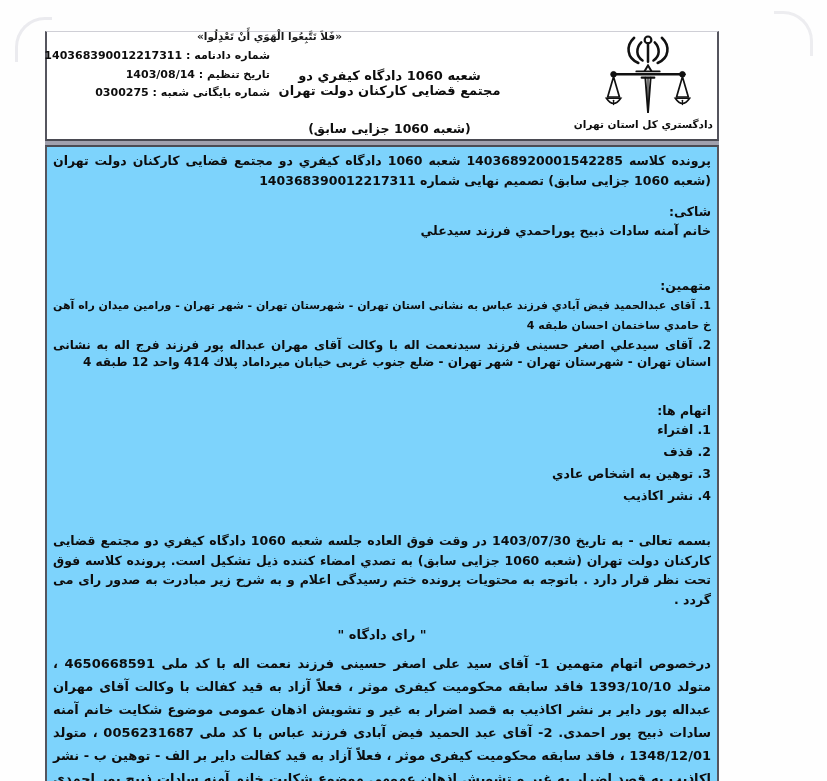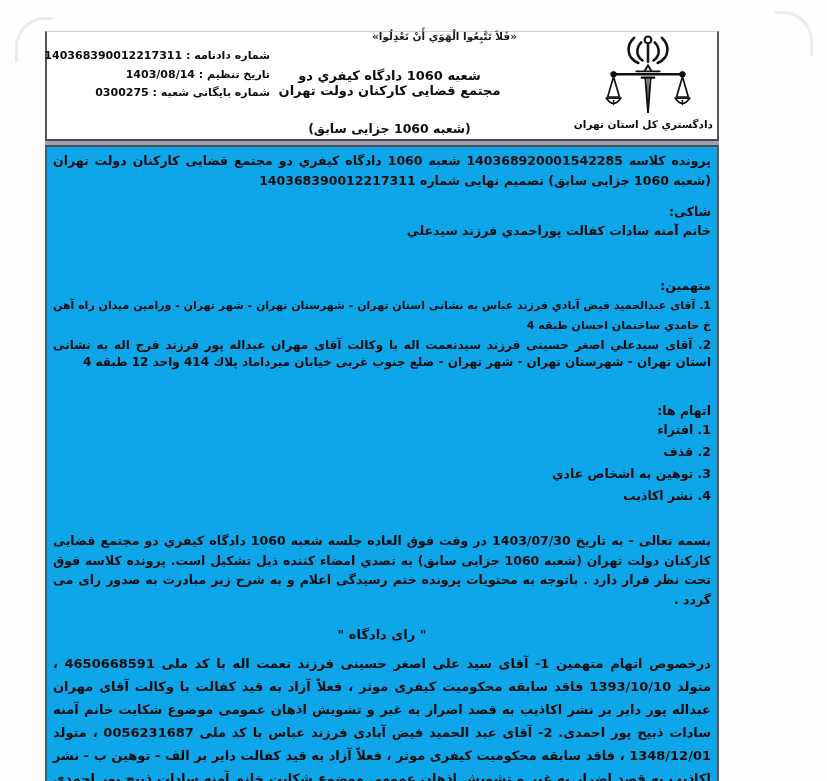--- a/index.html
+++ b/index.html
@@ -15,26 +15,26 @@
 
   .doc{position:absolute;left:45px;top:31px;width:674px;direction:rtl;}
   .header-box{
     position:relative;height:110px;background:#fff;
     border-left:2px solid #55555e;border-right:2px solid #55555e;
     border-top:1px solid #cfcfd6;border-bottom:2px solid #4a4a52;
     box-sizing:border-box;
   }
   .sep-band{height:4px;background:#a0a0ad;}
   .body-box{
-    position:relative;height:636px;background:#0ea5e9;
+    position:relative;height:636px;background:#7dd3fc;
     border-left:2px solid #55555e;border-right:2px solid #55555e;
     border-top:2px solid #4a4a52;box-sizing:border-box;
   }
   .quote{
-    position:absolute;top:-2px;right:200px;left:150px;text-align:right;
+    position:absolute;top:-2px;right:200px;left:150px;text-align:left;
     font-size:10.5px;font-weight:700;letter-spacing:0;color:#1a1a1a;
   }
   .meta-col{position:absolute;left:8px;top:15px;width:215px;text-align:right;}
   .meta-row{font-size:11px;font-weight:700;line-height:18.5px;white-space:nowrap;}
   .center-col{position:absolute;right:215px;left:230px;top:36px;text-align:center;}
   .court1{font-size:13px;font-weight:700;line-height:15px;}
   .court2{font-size:12.5px;font-weight:700;margin-top:23px;}
   .doctype{font-size:15px;font-weight:700;margin-top:24px;color:#1c4ea1;}
   .emblem-col{position:absolute;right:4px;top:2px;width:130px;text-align:center;}
   .emblem-col svg{display:block;margin:0 auto;}
@@ -127,21 +127,21 @@
       </div>
     </div>
 
     <div class="sep-band"></div>
 
     <div class="body-box">
 
       <div class="sec sec-case para">پرونده کلاسه 140368920001542285 شعبه 1060 دادگاه کیفري دو مجتمع قضایی کارکنان دولت تهران (شعبه 1060 جزایی سابق) تصمیم نهایی شماره 140368390012217311</div>
 
       <div class="sec lbl-plaintiff label">شاکی:</div>
-      <div class="sec plaintiff-name line">خانم آمنه سادات کفالت پوراحمدي فرزند سیدعلي</div>
+      <div class="sec plaintiff-name line">خانم آمنه سادات ذبیح پوراحمدي فرزند سیدعلي</div>
 
       <div class="sec lbl-defendants label">متهمین:</div>
       <div class="sec defendant-1 para">1. آقای عبدالحمید فیض آبادي فرزند عباس به نشانی استان تهران - شهرستان تهران - شهر تهران - ورامین میدان راه آهن خ حامدي ساختمان احسان طبقه 4</div>
       <div class="sec defendant-2 para">2. آقای سیدعلي اصغر حسینی فرزند سیدنعمت اله با وکالت آقای مهران عبداله پور فرزند فرج اله به نشانی استان تهران - شهرستان تهران - شهر تهران - ضلع جنوب غربی خیابان میرداماد پلاك 414 واحد 12 طبقه 4</div>
 
       <div class="sec lbl-charges label">اتهام ها:</div>
       <div class="sec charge-0 line">1. افتراء</div>
       <div class="sec charge-1 line">2. قذف</div>
       <div class="sec charge-2 line">3. توهین به اشخاص عادي</div>
       <div class="sec charge-3 line">4. نشر اکاذیب</div>

